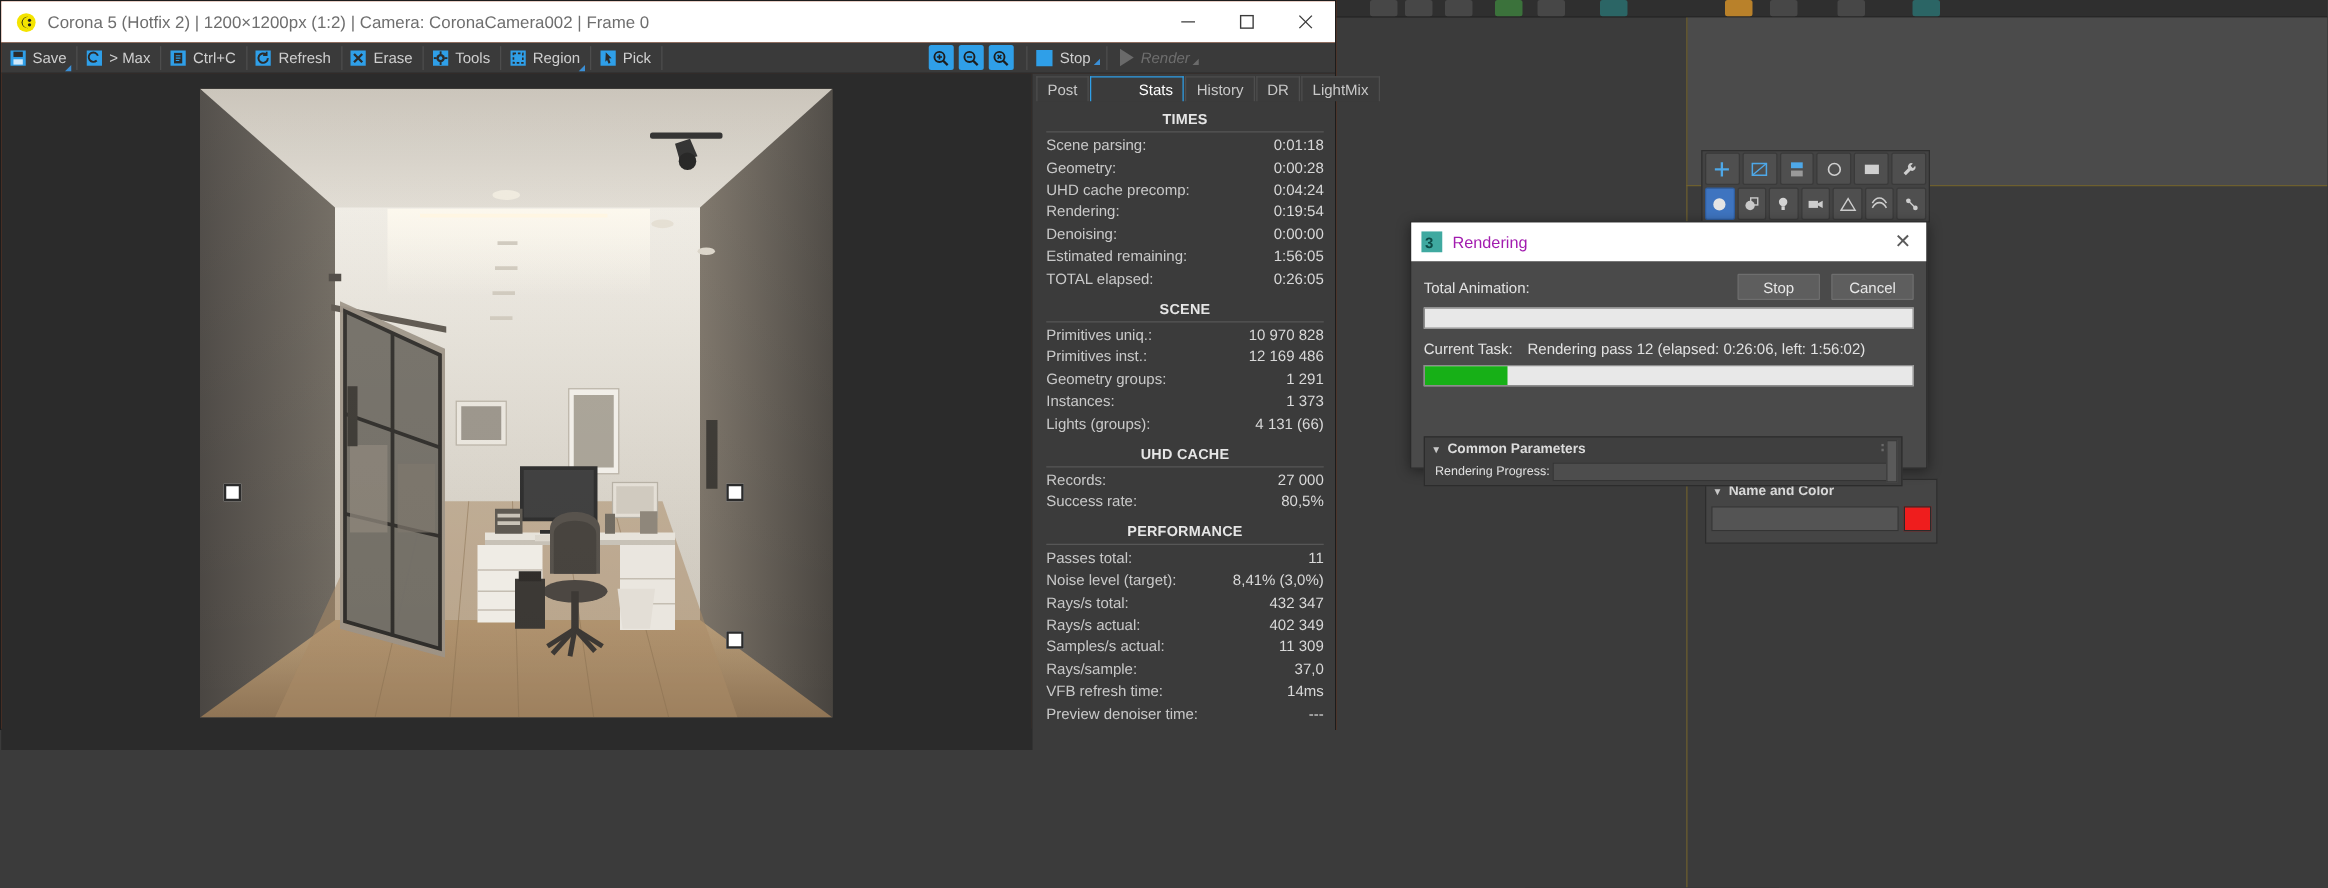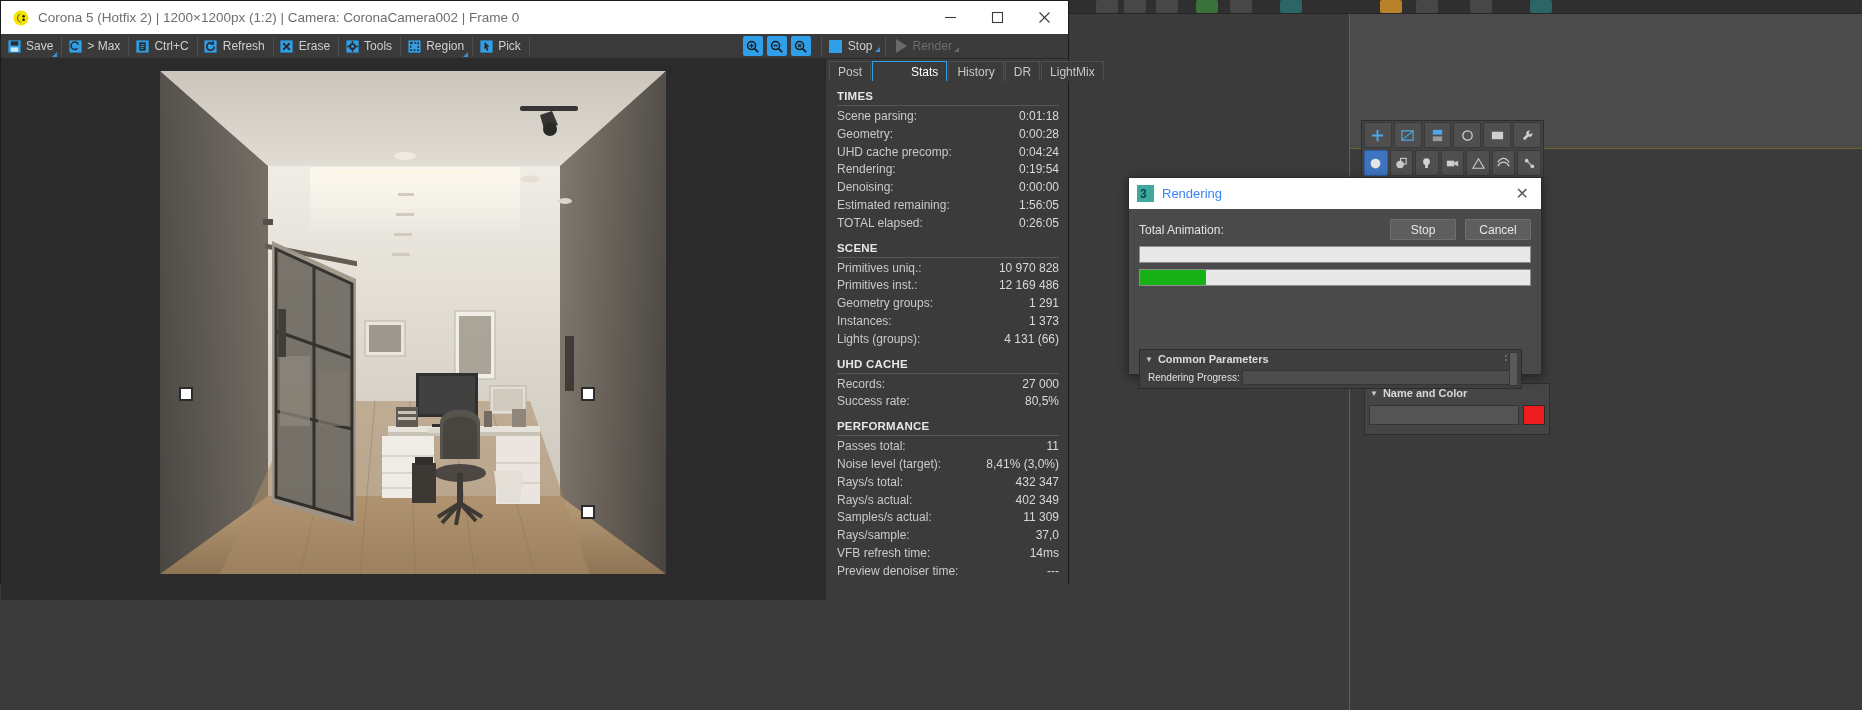--- a/index.html
+++ b/index.html
@@ -67,21 +67,21 @@
   .rdlg {
     position:absolute; left:1128px; top:177px; width:414px; height:198px;
     background:#4a4a4a; border:1px solid #2a2a2a;
     box-shadow:0 2px 10px rgba(0,0,0,.45);
   }
   .rdlg-title {
     height:31px; background:#ffffff; display:flex; align-items:center;
     padding:0 8px; gap:8px;
   }
   .rdlg-logo { width:17px; height:17px; display:block; }
-  .rdlg-titletext { color:#3b82f6; font-size:13px; }
+  .rdlg-titletext { color:#a21caf; font-size:13px; }
   .rdlg-x { margin-left:auto; color:#5a5a5a; font-size:16px; line-height:1;
             padding:0 4px; cursor:default; }
   .rdlg-body { padding:10px 10px 0 10px; position:relative; }
   .rdlg-row1 { display:flex; align-items:center; }
   .rdlg-label { font-size:12px; color:#e2e2e2; }
   .rdlg-btns { margin-left:auto; display:flex; gap:9px; }
   .rdlg-btn {
     min-width:66px; height:21px; background:#5e5e5e; border:1px solid #6e6e6e;
     color:#e7e7e7; font-size:12px; display:flex; align-items:center;
     justify-content:center; border-radius:1px;
@@ -165,21 +165,21 @@
   .reg-handle { position:absolute; width:14px; height:14px; background:#ffffff;
                 border:2px solid #2b2b2b; }
 
   
   .stats-pane { width:243px; background:#3b3b3b; border-left:1px solid #2a2a2a; }
   .stabs { display:flex; height:22px; padding-top:2px; gap:1px; padding-left:3px; }
   .stab { height:20px; padding:0 8px; display:flex; align-items:center;
           font-size:12px; color:#c8c8c8; background:#3b3b3b;
           border:1px solid #4e4e4e; border-bottom:none; }
   .stab.active { border-color:#2f9fe8; color:#ffffff;padding-left:38px; }
-  .stats-body { padding:9px 9px 0 11px; }
+  .stats-body { padding:9px 9px 0 11px;text-align:center; }
   .sgroup { font-size:11.5px; font-weight:bold; color:#e6e6e6; letter-spacing:.2px;
             margin-top:9px; }
   .sgroup:first-child { margin-top:0; }
   .shr { height:1px; background:#575757; margin:3px 0 2px 0; }
   .srow { display:flex; justify-content:space-between; font-size:12px;
           color:#c9c9c9; line-height:17.8px; }
   .srow .v { color:#d9d9d9; }
 </style>
 </head>
 <body>
@@ -310,20 +310,24 @@
       <div class="rdlg-row1">
         <span class="rdlg-label">Total Animation:</span>
         <div class="rdlg-btns">
           <div class="rdlg-btn">Stop</div>
           <div class="rdlg-btn">Cancel</div>
         </div>
       </div>
       <div class="pbar-outer">
         <div class="pbar-fill" id="pb-total" style="width:0%;"></div>
       </div>
+      <div class="rdlg-row2">
+        <span class="rdlg-task-label">Current Task:</span>
+        <span>Rendering pass 12 (elapsed: 0:26:06, left: 1:56:02)</span>
+      </div>
       <div class="pbar-outer">
         <div class="pbar-fill" id="pb-task" style="width: 17%; background: rgb(23, 176, 23);"></div>
       </div>
 
       <div class="rdlg-rollout">
         <div class="rr-title">
           <span class="nc-tri">▼</span>
           <span>Common Parameters</span>
           <svg class="rr-grip" viewBox="0 0 10 10" style="position:absolute;right:6px;top:5px;">
             <g fill="#8e8e8e">
@@ -502,21 +506,21 @@
       </div>
 
       <span class="tb-sep" style="margin-left:10px;"></span>
 
       <div class="tb-stop">
         <span class="stop-sq"></span>
         <span class="tb-lab">Stop</span>
         <span class="tb-arrow" style="right:-3px;"></span>
       </div>
       <span class="tb-sep" style="margin-left:8px;"></span>
-      <div class="tb-stop" style="margin-left:3px;">
+      <div class="tb-stop" style="margin-left:3px;font-style:italic;">
         <span class="tri-play"></span>
         <span class="tb-lab dim">Render</span>
         <span class="tb-arrow" style="right:-3px;border-bottom-color:#6a6a6a;"></span>
       </div>
     </div>
 
     <div class="vfb-main">
 
       <div class="img-pane">
         <div class="render-img">

